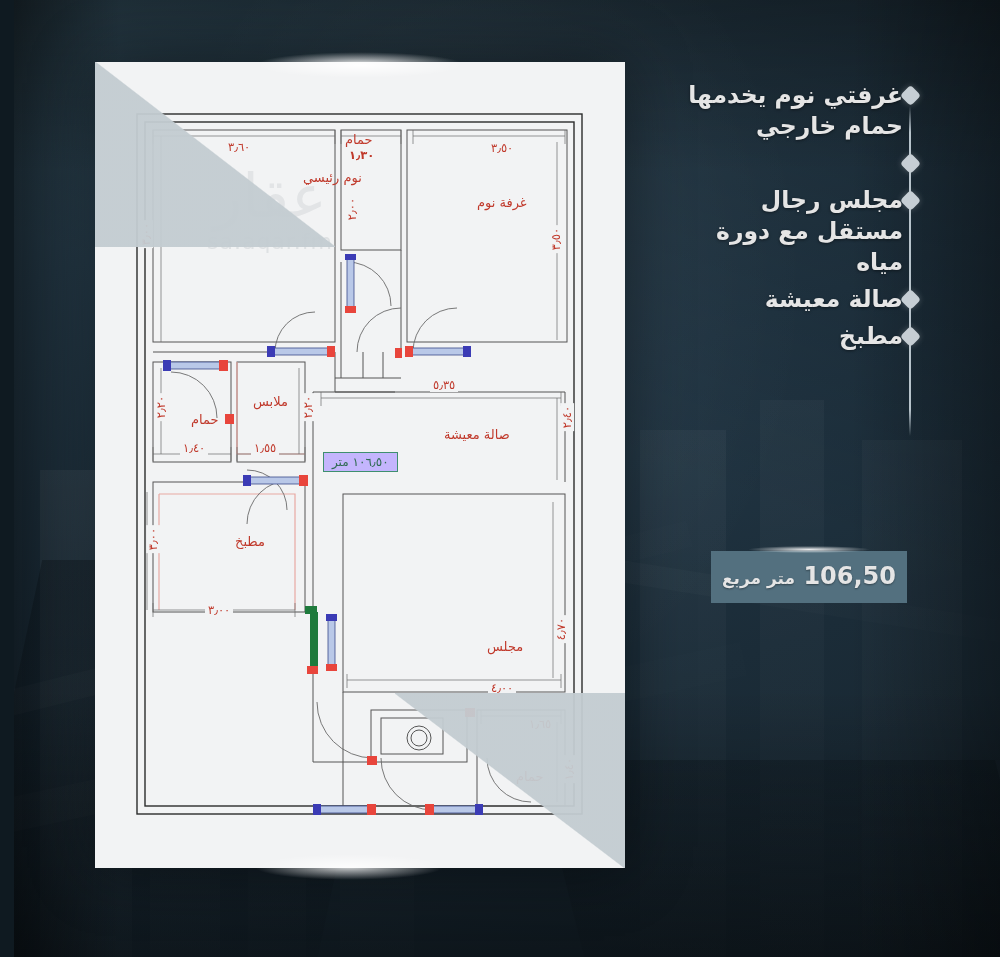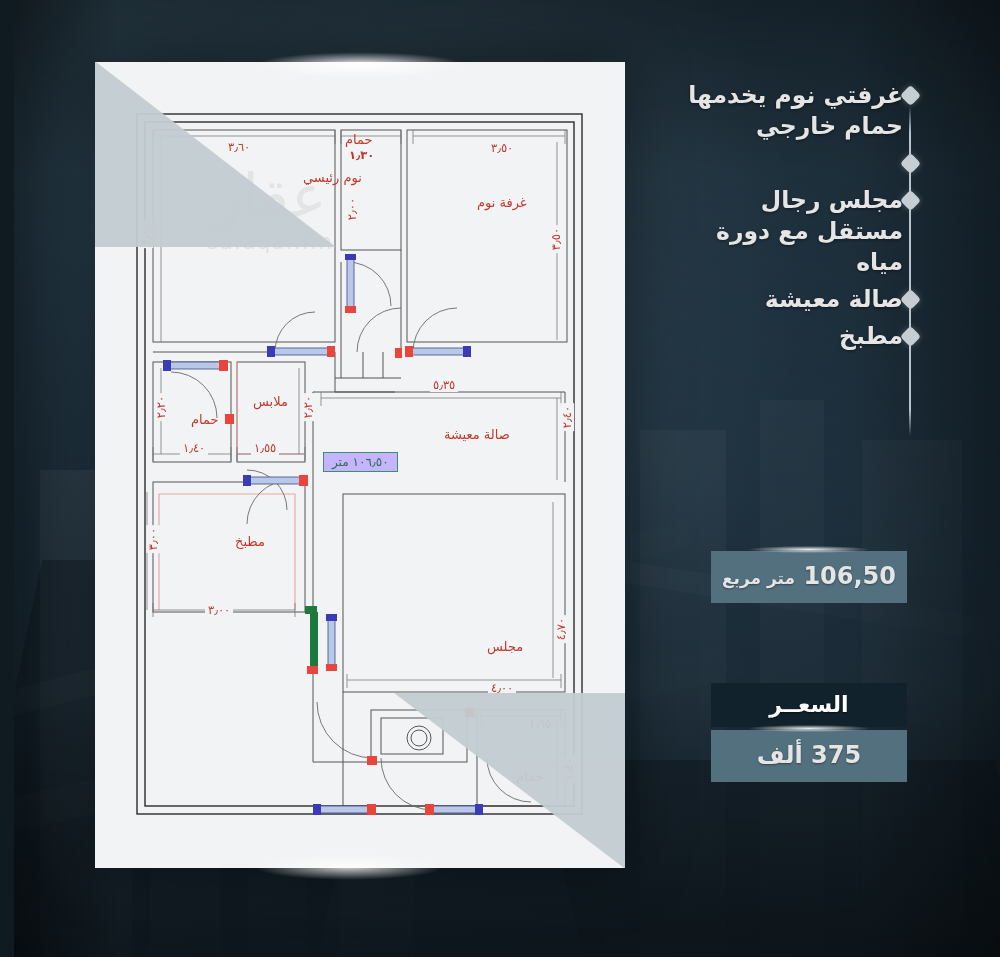--- a/index.html
+++ b/index.html
@@ -391,19 +391,14 @@
   </div>
 
   <div class="infobox" id="area-box">
     <div class="sep"></div>
     <div class="val">
       <span>106,50</span>
       <span class="unit">متر مربع</span>
     </div>
   </div>
 
-  <div class="infobox" id="price-box">
-    <div class="head">السعــر</div>
-    <div class="sep"></div>
-    <div class="val">375 ألف</div>
-  </div>
 
 </div>
 
 </body></html>

